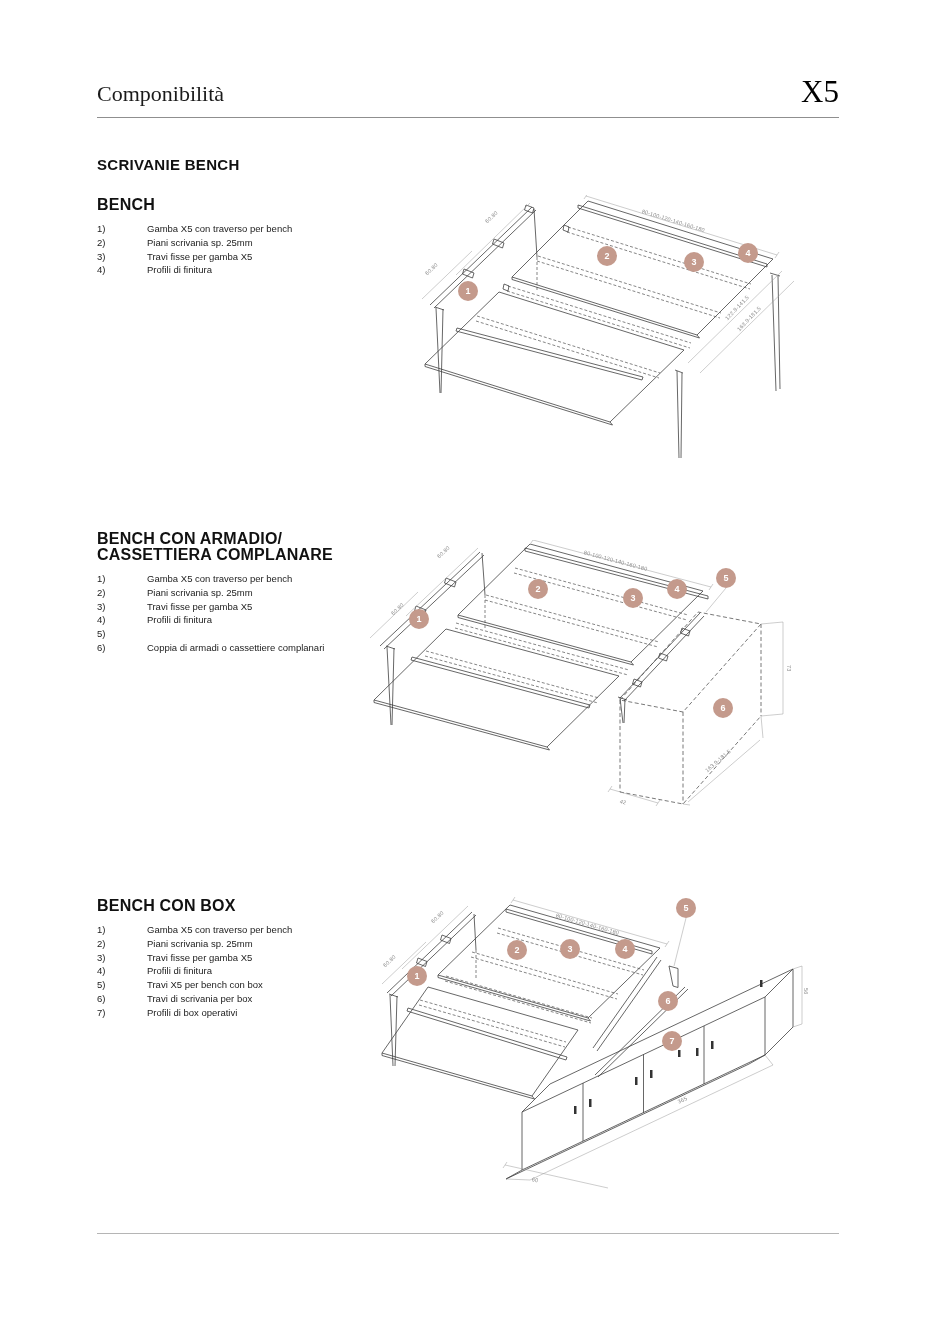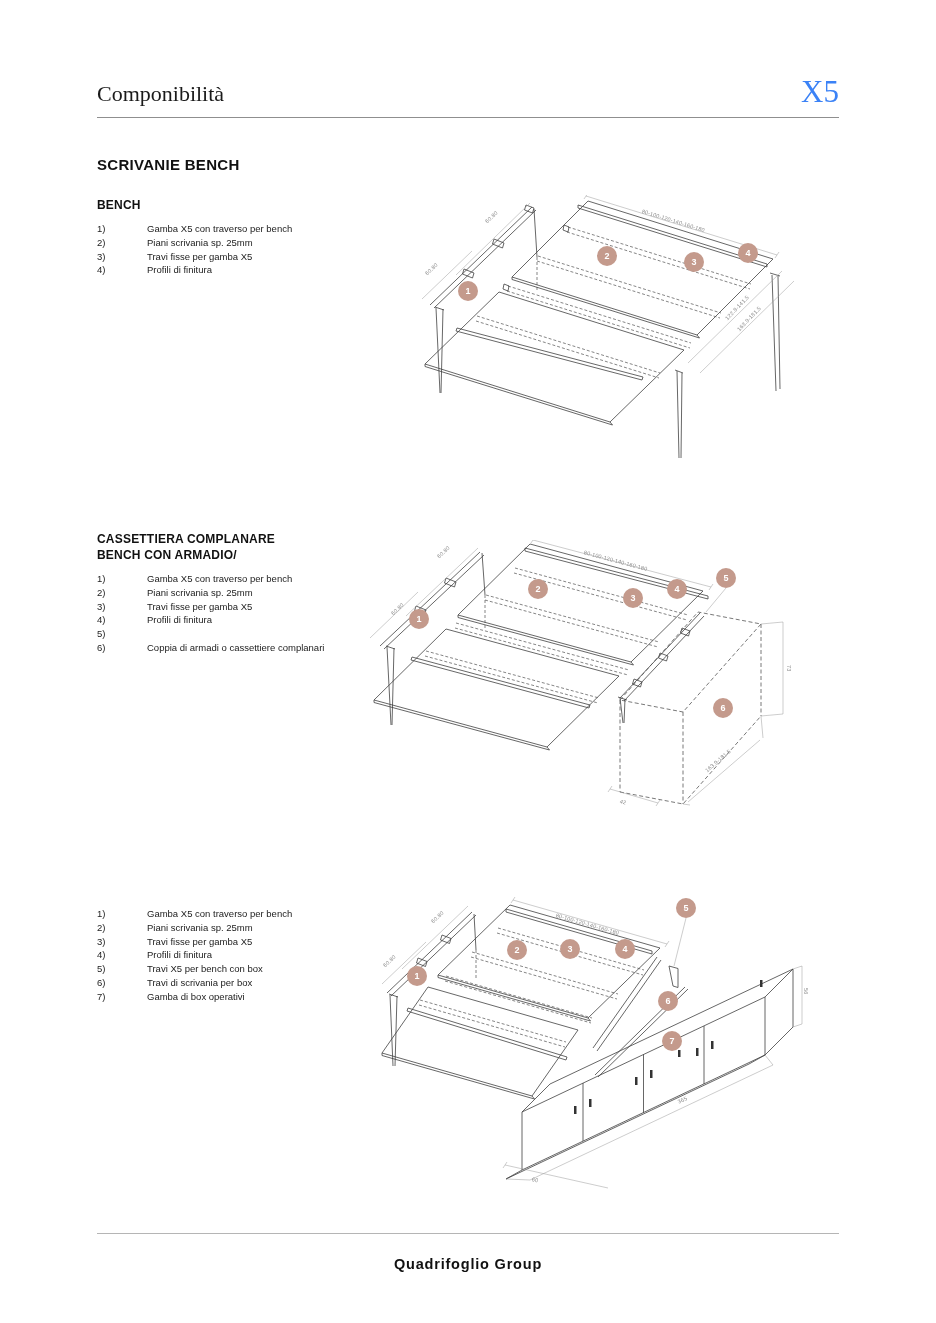--- a/index.html
+++ b/index.html
@@ -2,27 +2,27 @@
 <html style="--accent: #c49a8c;"><head>
 <meta charset="utf-8">
 <style>
   html,body{margin:0;padding:0;background:#e8e8e8;}
   .page{position:relative;width:936px;height:1323px;background:#ffffff;overflow:hidden;
         font-family:"Liberation Sans",sans-serif;color:#1c1c1c;}
   
   .hdr-title{position:absolute;left:97px;top:81px;font-family:"Liberation Serif",serif;
              font-size:22px;color:#1a1a1a;}
   .hdr-model{position:absolute;right:97px;top:74px;font-family:"Liberation Serif",serif;
-             font-size:31px;color:#3b82f6;}
+             font-size:31px;color:#000000;}
   .rule{position:absolute;left:97px;right:97px;height:0;border-top:1px solid #8f8f8f;}
   .main-title{position:absolute;left:97px;top:156px;font-size:15px;font-weight:bold;
               letter-spacing:.3px;color:#111;}
   
   .section-text{position:absolute;left:97px;width:310px;}
-  .sec-heading{font-size:12px;font-weight:bold;line-height:16px;color:#111;letter-spacing:.2px;}
+  .sec-heading{font-size:16px;font-weight:bold;line-height:16px;color:#111;letter-spacing:.2px;}
   .sec-list{margin-top:9px;}
   .item{display:flex;font-size:9.5px;line-height:13.8px;color:#222;}
   .item .num{width:22px;flex:0 0 22px;}
   .item .txt{max-width:210px;margin-left:28px;}
   
   .diagram{position:absolute;}
   .diagram svg{position:absolute;left:0;top:0;}
   .callout{position:absolute;width:20px;height:20px;border-radius:50%;
            background:var(--accent,#c49a8c);color:#fff;font-size:9px;font-weight:bold;
            line-height:20px;text-align:center;}
@@ -105,22 +105,22 @@
     <span class="dim" style="left:6px;top:76px;transform:rotate(-43deg)">60.80</span>
     <span class="dim" style="left:306px;top:121px;transform:rotate(-46deg)">122.8-141.5</span>
     <span class="dim" style="left:318px;top:132px;transform:rotate(-46deg)">163.9-181.5</span>
     <div class="callout" style="left:38px;top:86px">1</div>
     <div class="callout" style="left:177px;top:51px">2</div>
     <div class="callout" style="left:264px;top:57px">3</div>
     <div class="callout" style="left:318px;top:48px">4</div>
   </div>
 
   <div class="section-text" style="top:531px">
+    <div class="sec-heading">BENCH CON ARMADIO/</div>
     <div class="sec-heading">CASSETTIERA COMPLANARE</div>
-    <div class="sec-heading">BENCH CON ARMADIO/</div>
     <div class="sec-list">
       <div class="item">
           <span class="num">1)</span>
           <span class="txt">Gamba X5 con traverso per bench</span>
         </div>
       <div class="item">
           <span class="num">2)</span>
           <span class="txt">Piani scrivania sp. 25mm</span>
         </div>
       <div class="item">
@@ -187,20 +187,21 @@
     <span class="dim" style="left:336px;top:228px;transform:rotate(-41deg)">163.9-181.5</span>
     <div class="callout" style="left:39px;top:69px">1</div>
     <div class="callout" style="left:158px;top:39px">2</div>
     <div class="callout" style="left:253px;top:48px">3</div>
     <div class="callout" style="left:297px;top:39px">4</div>
     <div class="callout" style="left:346px;top:28px">5</div>
     <div class="callout" style="left:343px;top:158px">6</div>
   </div>
 
   <div class="section-text" style="top:898px">
+    <div class="sec-heading">BENCH CON BOX</div>
     <div class="sec-list">
       <div class="item">
           <span class="num">1)</span>
           <span class="txt">Gamba X5 con traverso per bench</span>
         </div>
       <div class="item">
           <span class="num">2)</span>
           <span class="txt">Piani scrivania sp. 25mm</span>
         </div>
       <div class="item">
@@ -214,21 +215,21 @@
       <div class="item">
           <span class="num">5)</span>
           <span class="txt">Travi X5 per bench con box</span>
         </div>
       <div class="item">
           <span class="num">6)</span>
           <span class="txt">Travi di scrivania per box</span>
         </div>
       <div class="item">
           <span class="num">7)</span>
-          <span class="txt">Gamba di box operativi</span>
+          <span class="txt">Profili di box operativi</span>
         </div>
     </div>
   </div>
 
   <div class="diagram" style="left:380px;top:890px;width:450px;height:300px">
     <svg width="450" height="300" viewBox="0 0 450 300">
 
       <path class="ln" d="M130,15 L280,58 L208,128 L58,85 Z"></path>
       <path class="ln" d="M58,85 l0,2.5 L210.5,131 L208,128"></path>
       <path class="ln" d="M48,97 L198,140 L152,206 L2,163 Z"></path>
@@ -285,15 +286,14 @@
     <div class="callout" style="left:27px;top:76px">1</div>
     <div class="callout" style="left:127px;top:50px">2</div>
     <div class="callout" style="left:180px;top:49px">3</div>
     <div class="callout" style="left:235px;top:49px">4</div>
     <div class="callout" style="left:296px;top:8px">5</div>
     <div class="callout" style="left:278px;top:101px">6</div>
     <div class="callout" style="left:282px;top:141px">7</div>
   </div>
 
   <div class="rule footer-rule"></div>
-  <div class="footer-brand">Quadrifoglio Group</div>
 
 </div>
 
 </body></html>

